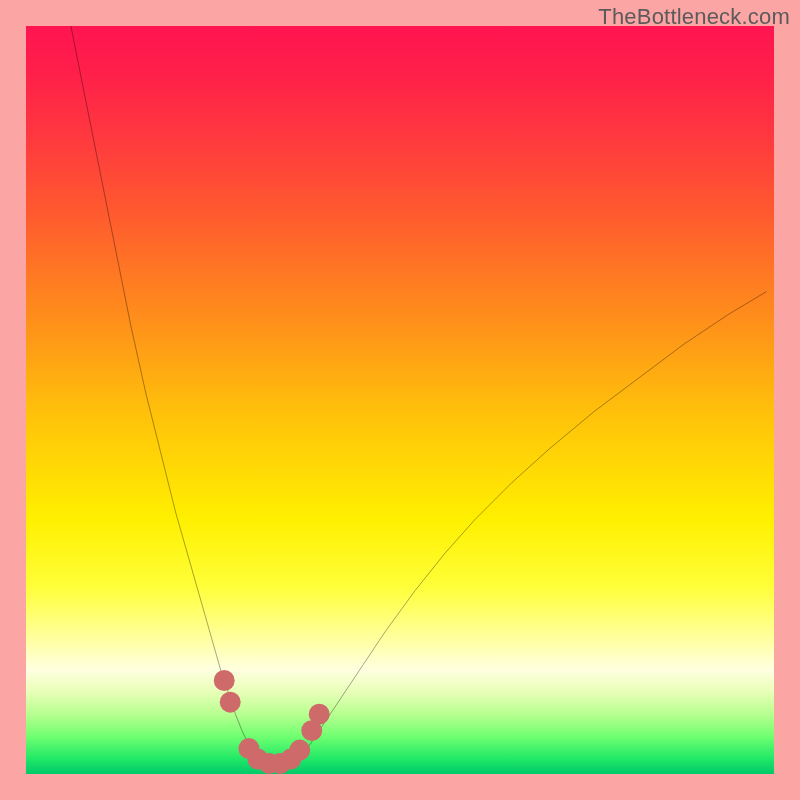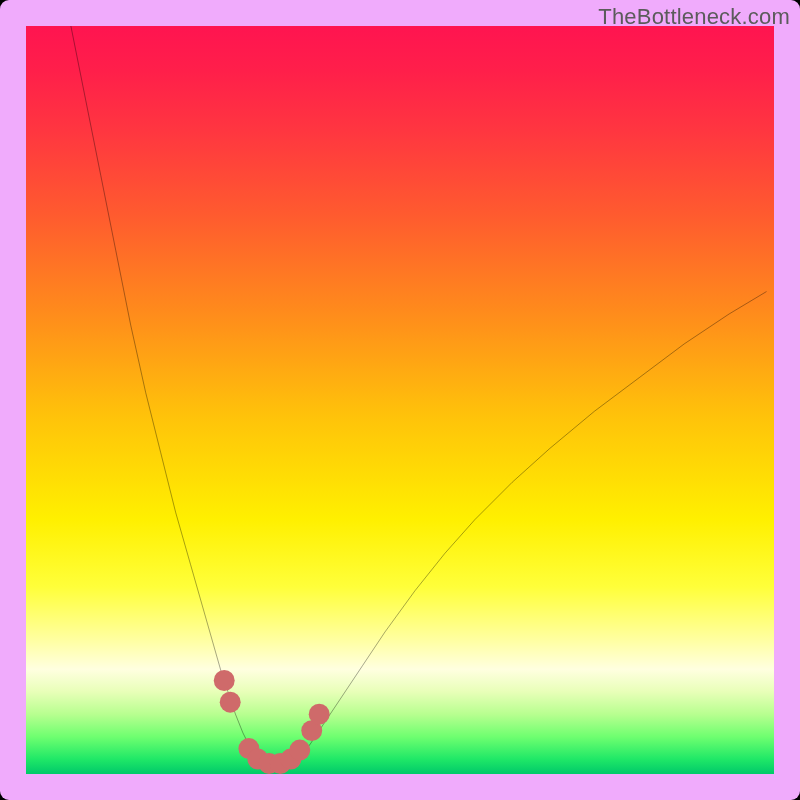--- a/index.html
+++ b/index.html
@@ -7,22 +7,21 @@
     padding: 0;
     width: 800px;
     height: 800px;
     background: #000;
     overflow: hidden;
     font-family: Arial, Helvetica, sans-serif;
   }
   .frame {
     position: absolute;
     inset: 0;
-    background: #f0abfc;
-    border-radius: 9px;
+    background: #fca5a5;
   }
   .plot-area {
     position: absolute;
     left: 26px;
     top: 26px;
     width: 748px;
     height: 748px;
     overflow: hidden;
   }
   .gradient {

